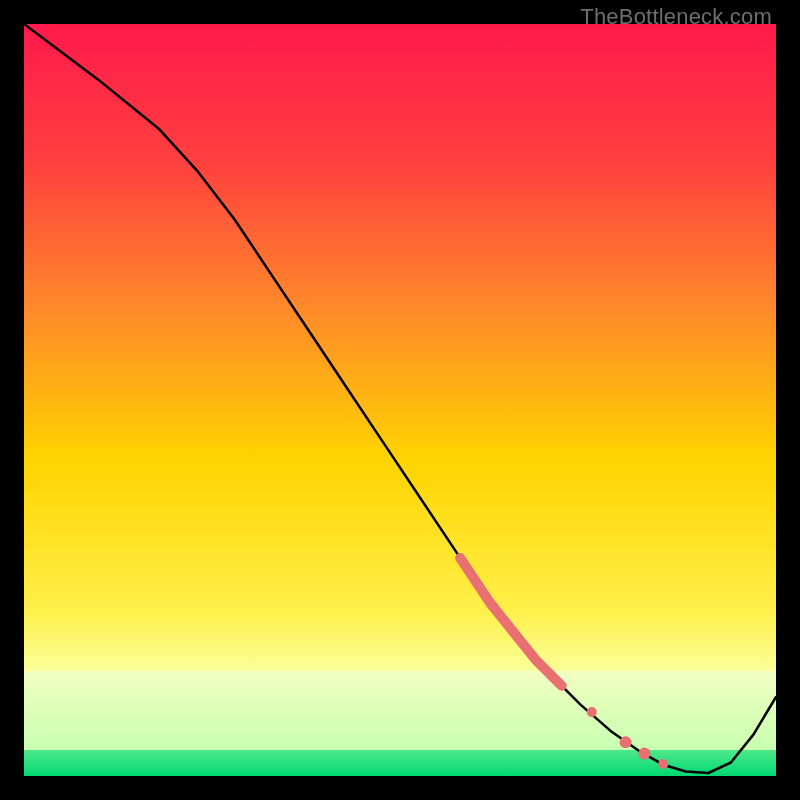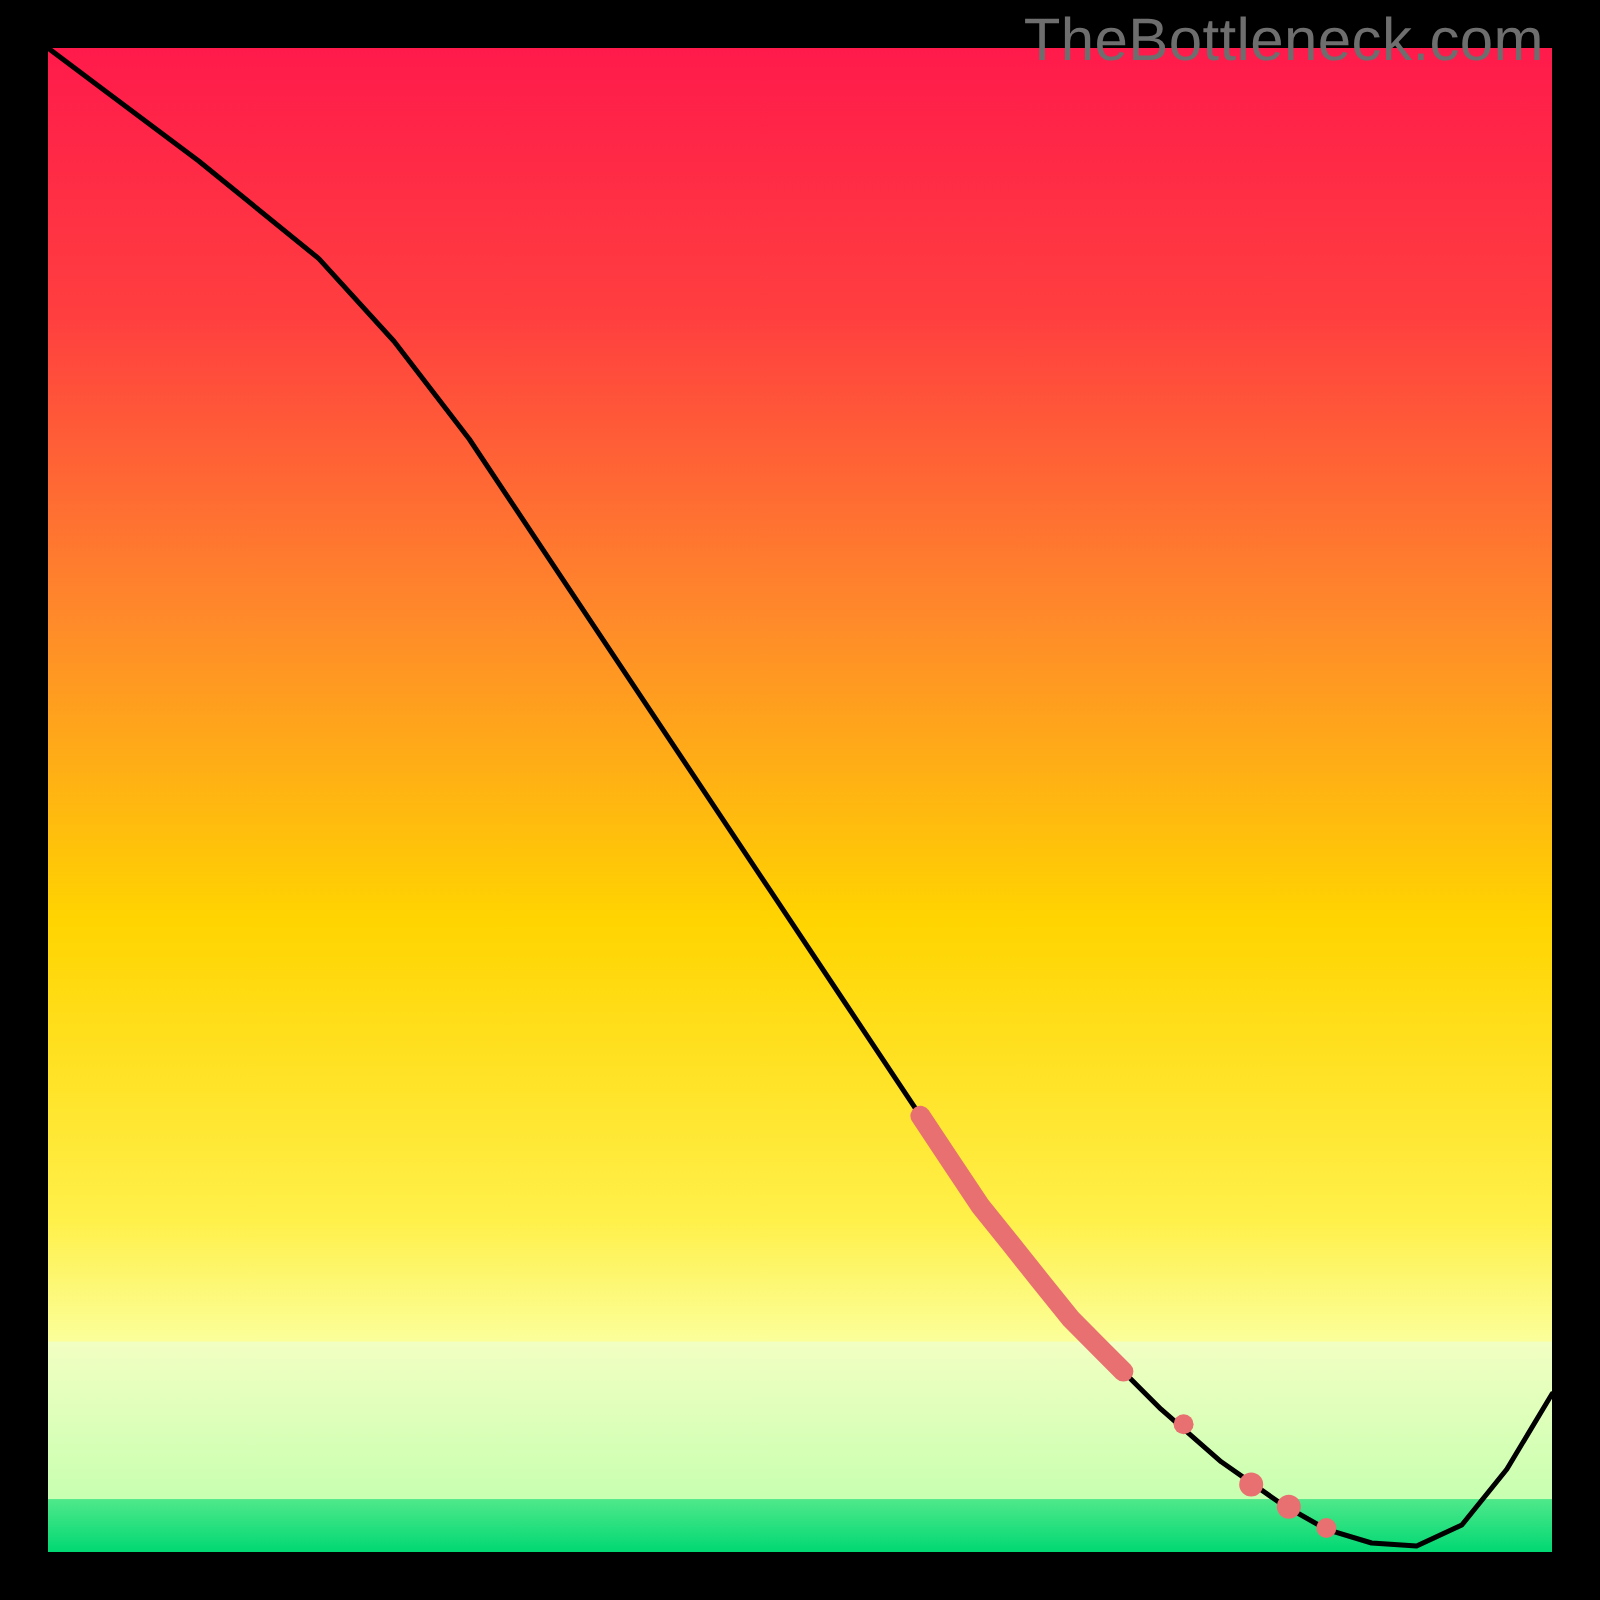--- a/index.html
+++ b/index.html
@@ -24,21 +24,21 @@
     left: 0;
     top: 0;
     width: 752px;
     height: 752px;
   }
   .watermark {
     position: absolute;
     top: 4px;
     right: 28px;
     color: #6e6e6e;
-    font-size: 30px;
+    font-size: 22px;
     font-weight: 500;
     letter-spacing: 0.2px;
   }
 </style>
 </head>
 <body>
 
 <div class="frame">
   <svg class="plot" viewBox="0 0 752 752" preserveAspectRatio="none">
     <defs>

